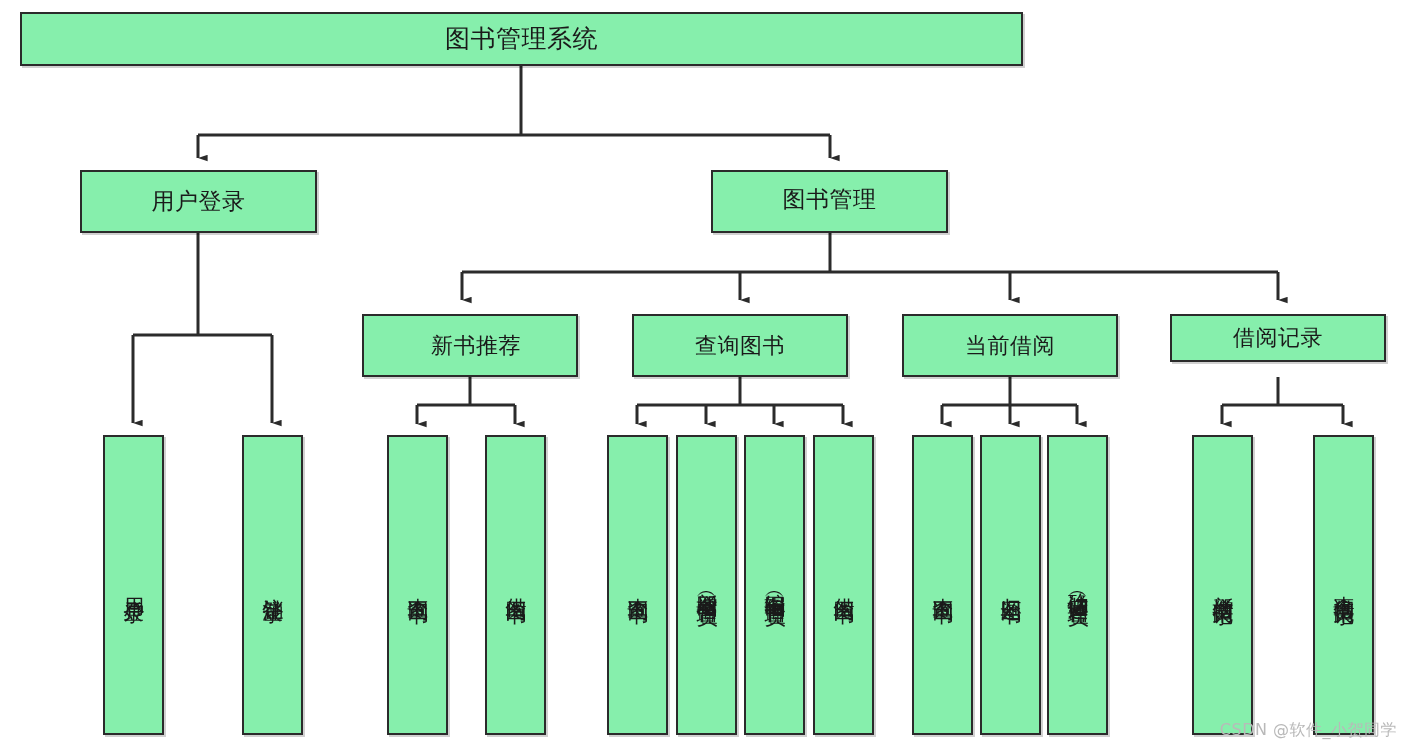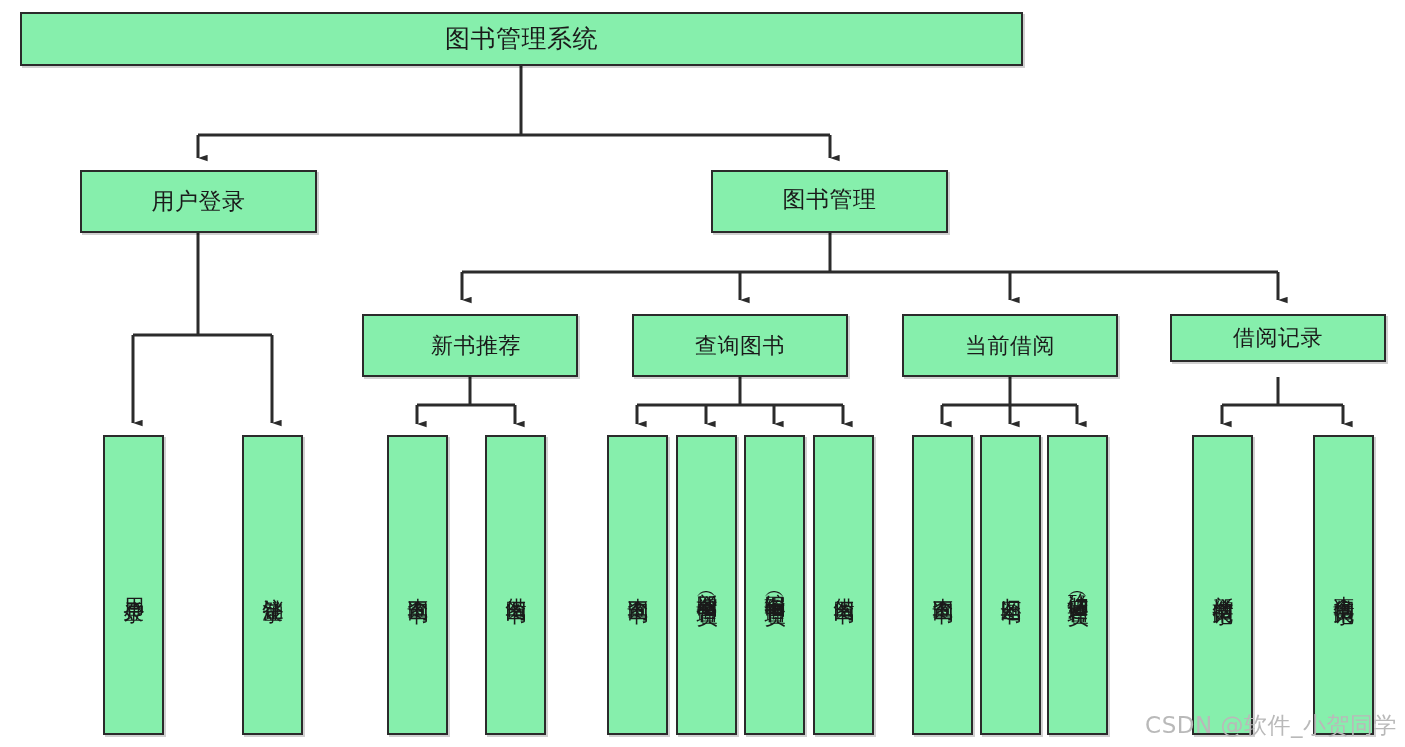--- a/index.html
+++ b/index.html
@@ -56,21 +56,21 @@
     left: 0;
     top: 0;
     width: 1405px;
     height: 747px;
     pointer-events: none;
   }
   .watermark {
     position: absolute;
     right: 8px;
     bottom: 6px;
-    font-size: 23px;
+    font-size: 16px;
     color: #b9b9b9;
     letter-spacing: 0.5px;
     white-space: nowrap;
   }
 </style>
 </head>
 <body>
 
 <div id="canvas">
 

